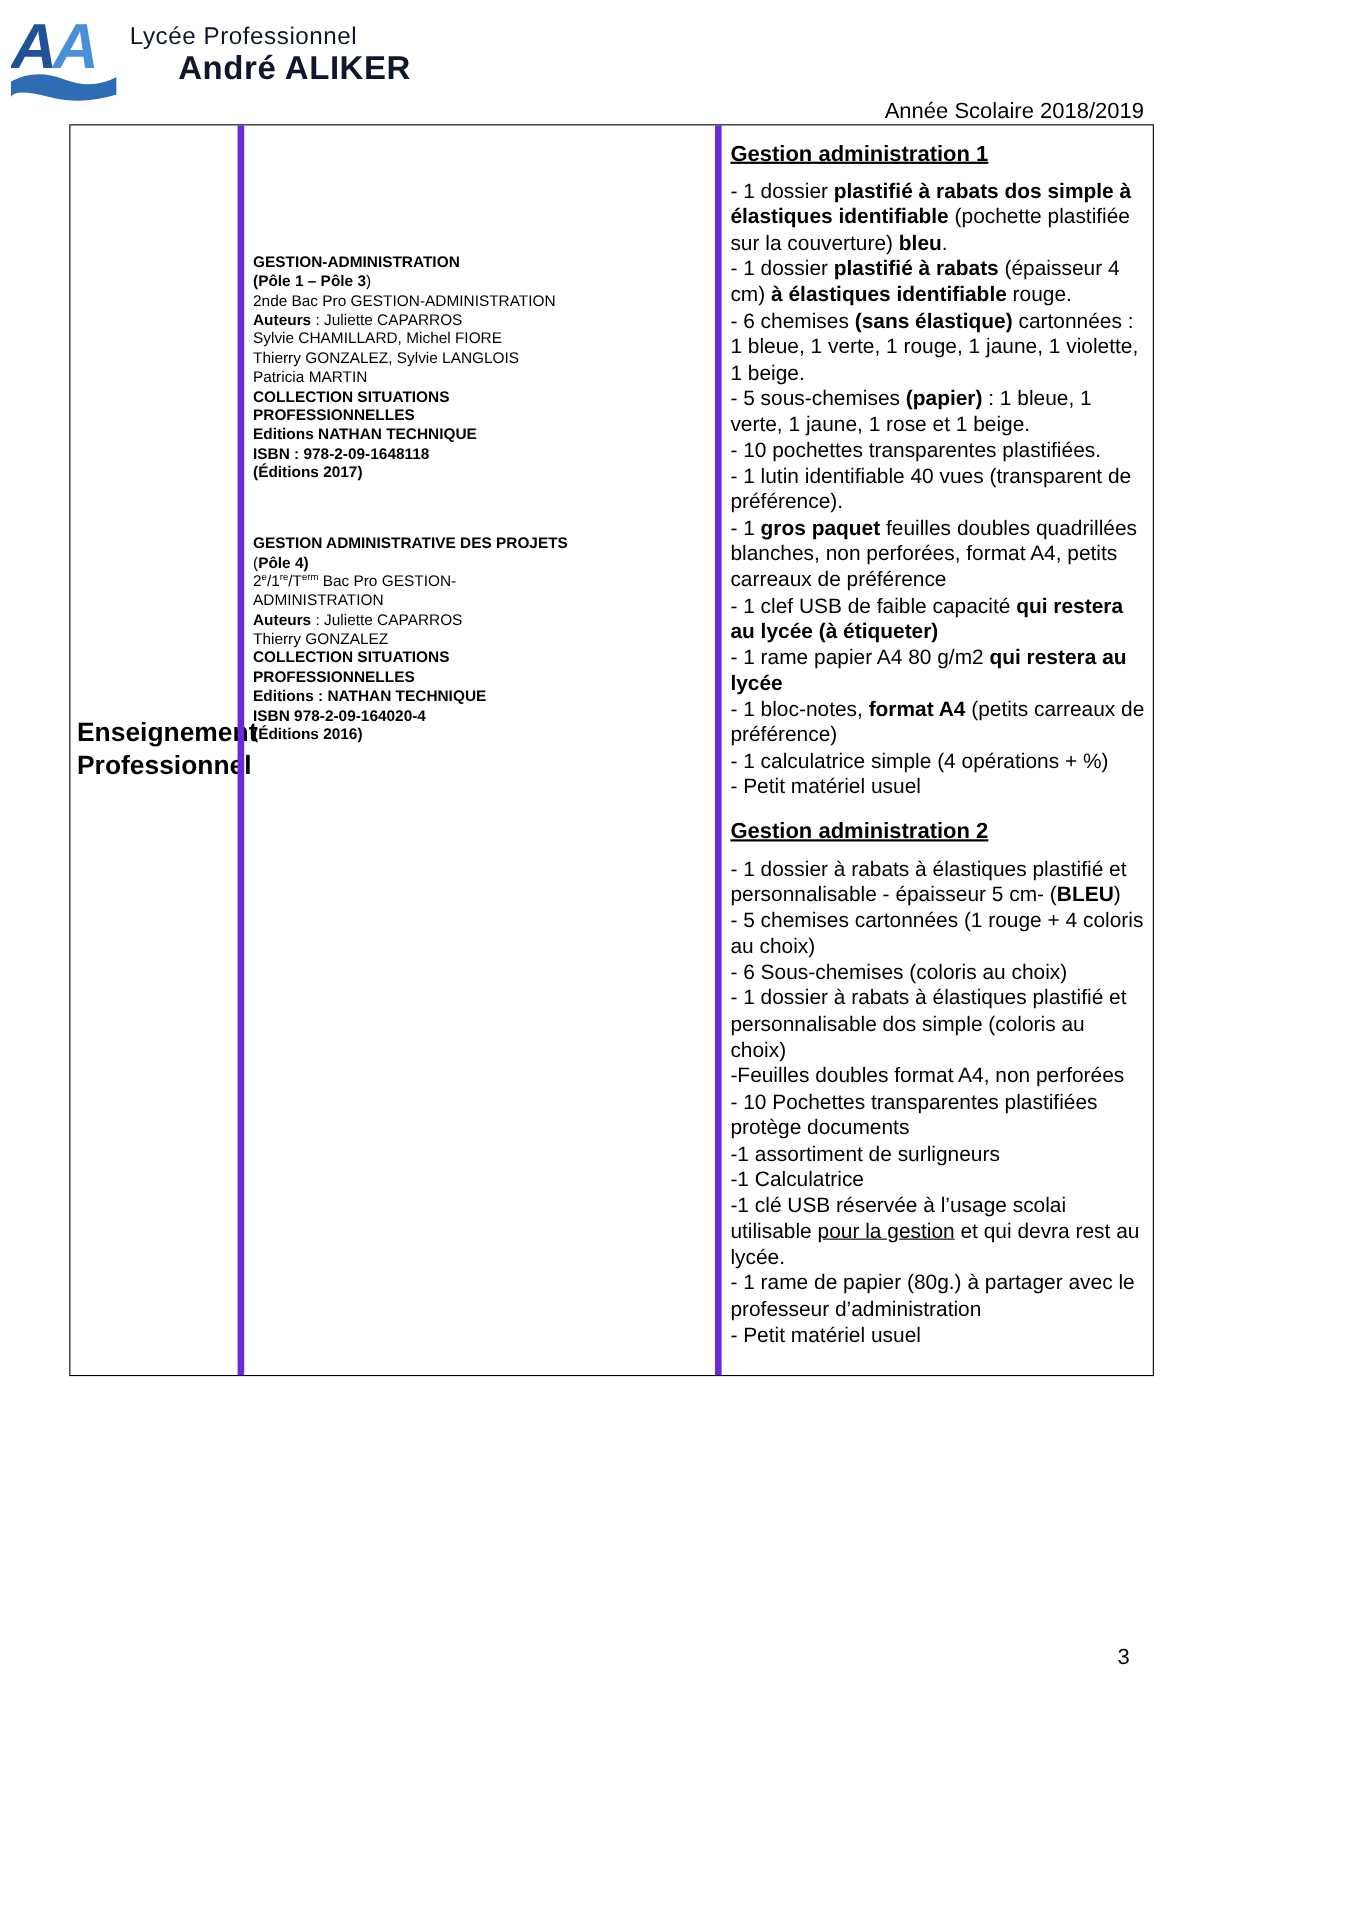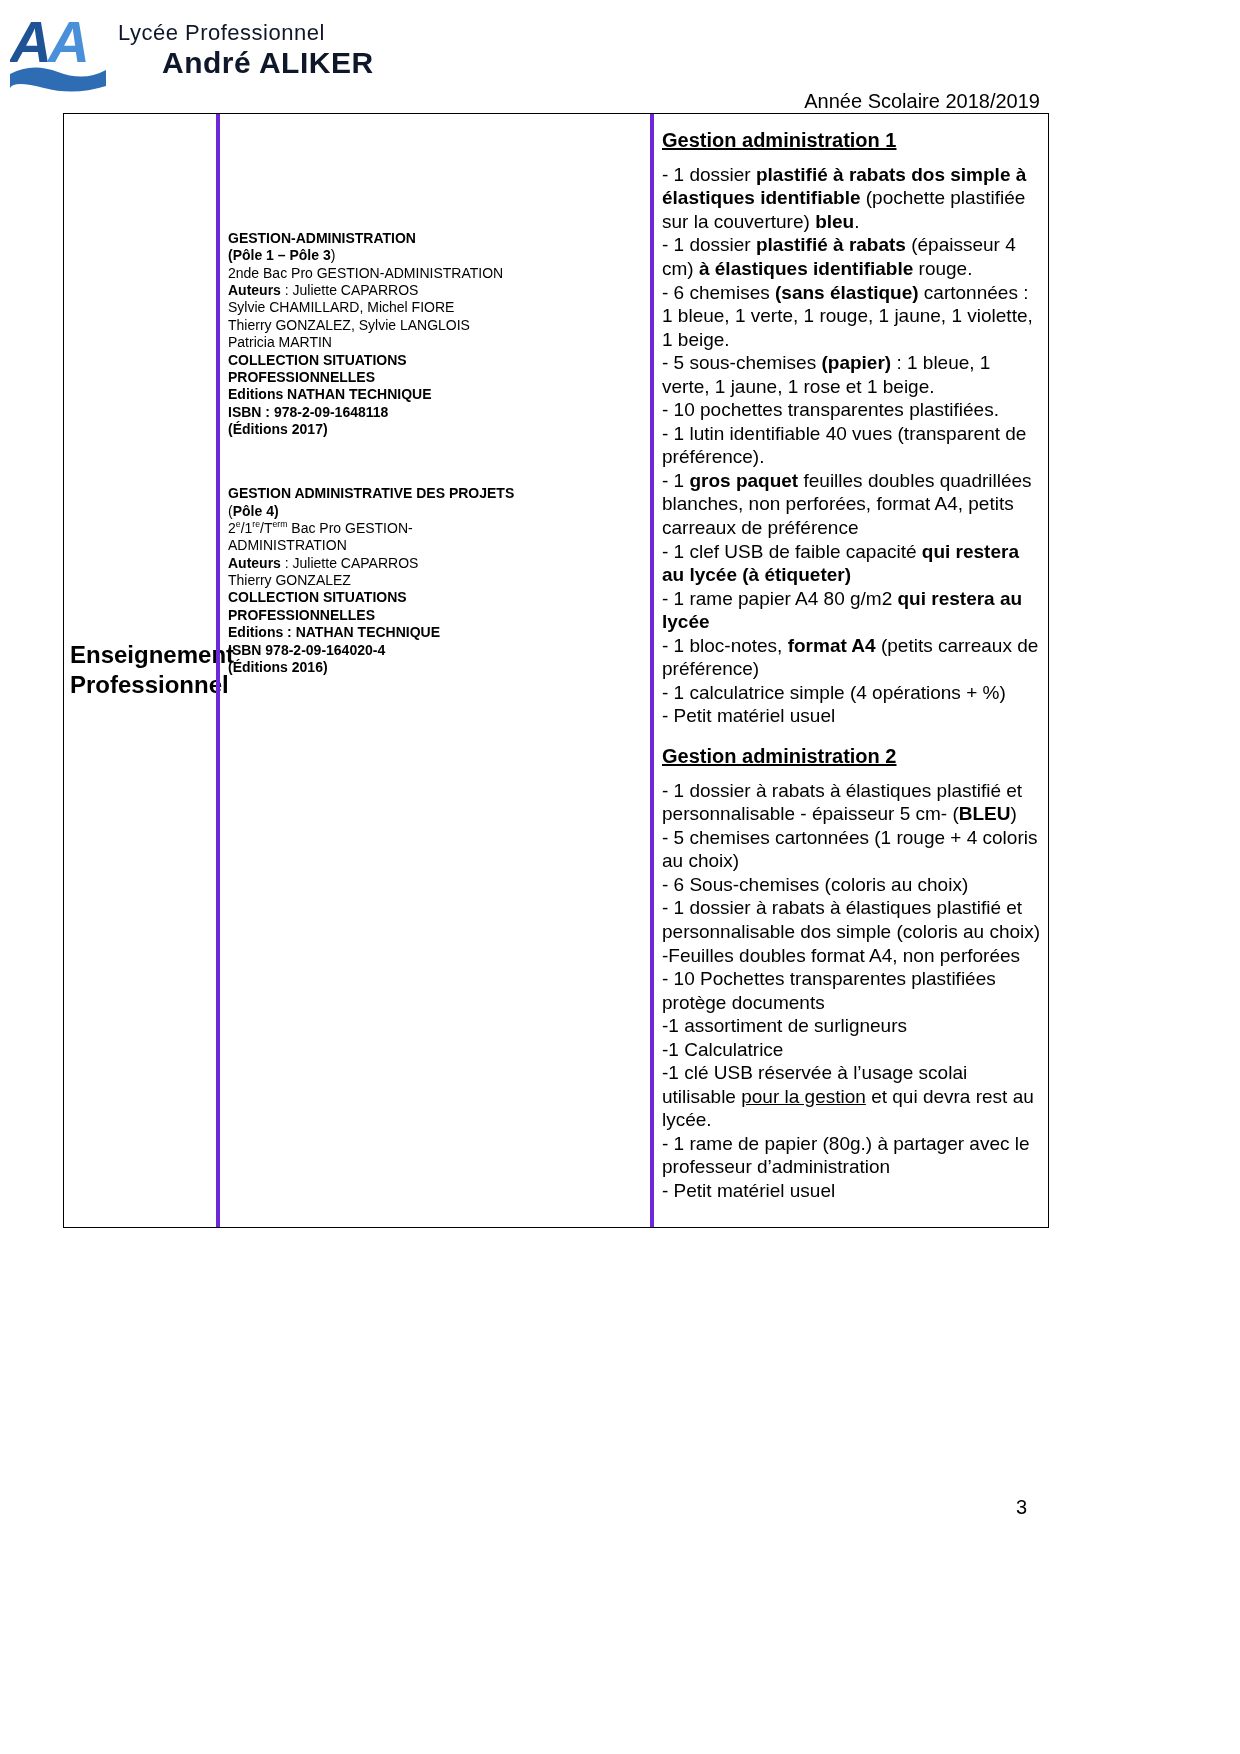--- a/index.html
+++ b/index.html
@@ -28,21 +28,21 @@
   
   .supplies-table {
     position: absolute;
     top: 113px;
     left: 63px;
     width: 986px;
     display: grid;
     grid-template-columns: 152px 434px 400px;
     border: 1px solid #000;
   }
-  .cell { border-left: 4px solid #6d28d9; }
+  .cell { border-left: 6px solid #6d28d9; }
   .cell:first-child { border-left: none; }
 
   .col-category { display: flex; align-items: center; padding: 8px 2px 8px 6px; }
   .category-label { font-weight: bold; font-size: 24px; line-height: 1.25; }
 
   .col-books { padding: 116px 10px 24px 8px; font-size: 14px; line-height: 1.24; }
   .book-2 { margin-top: 47px; }
 
   .col-supplies { padding: 12px 8px 24px 8px; font-size: 19px; line-height: 1.24; }
   .section-title {

